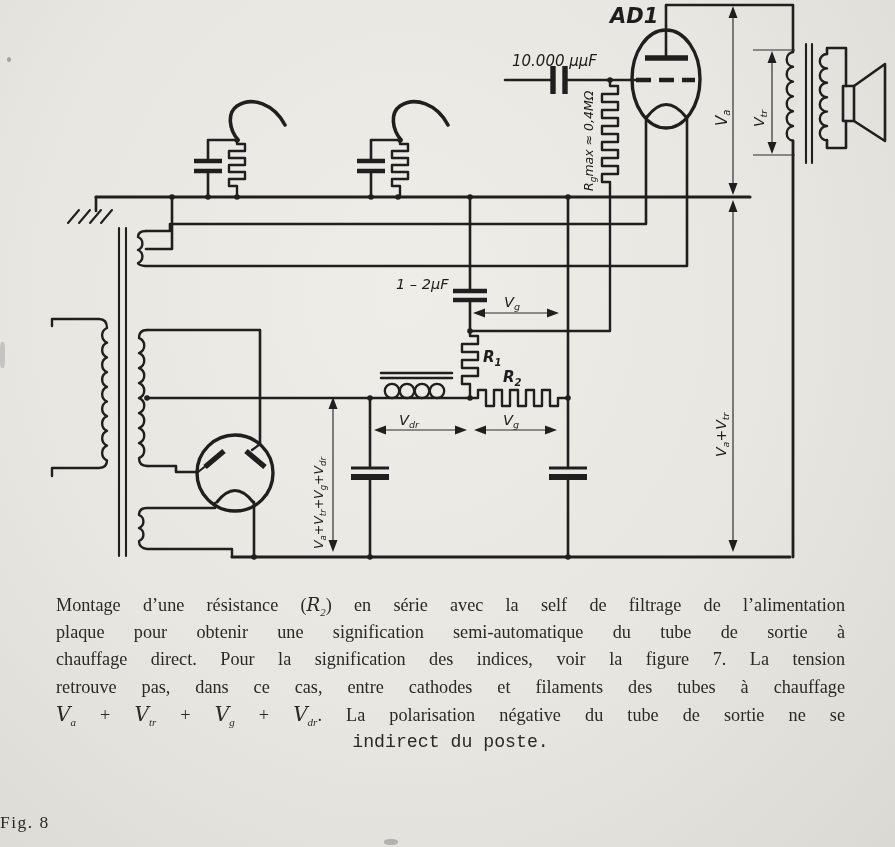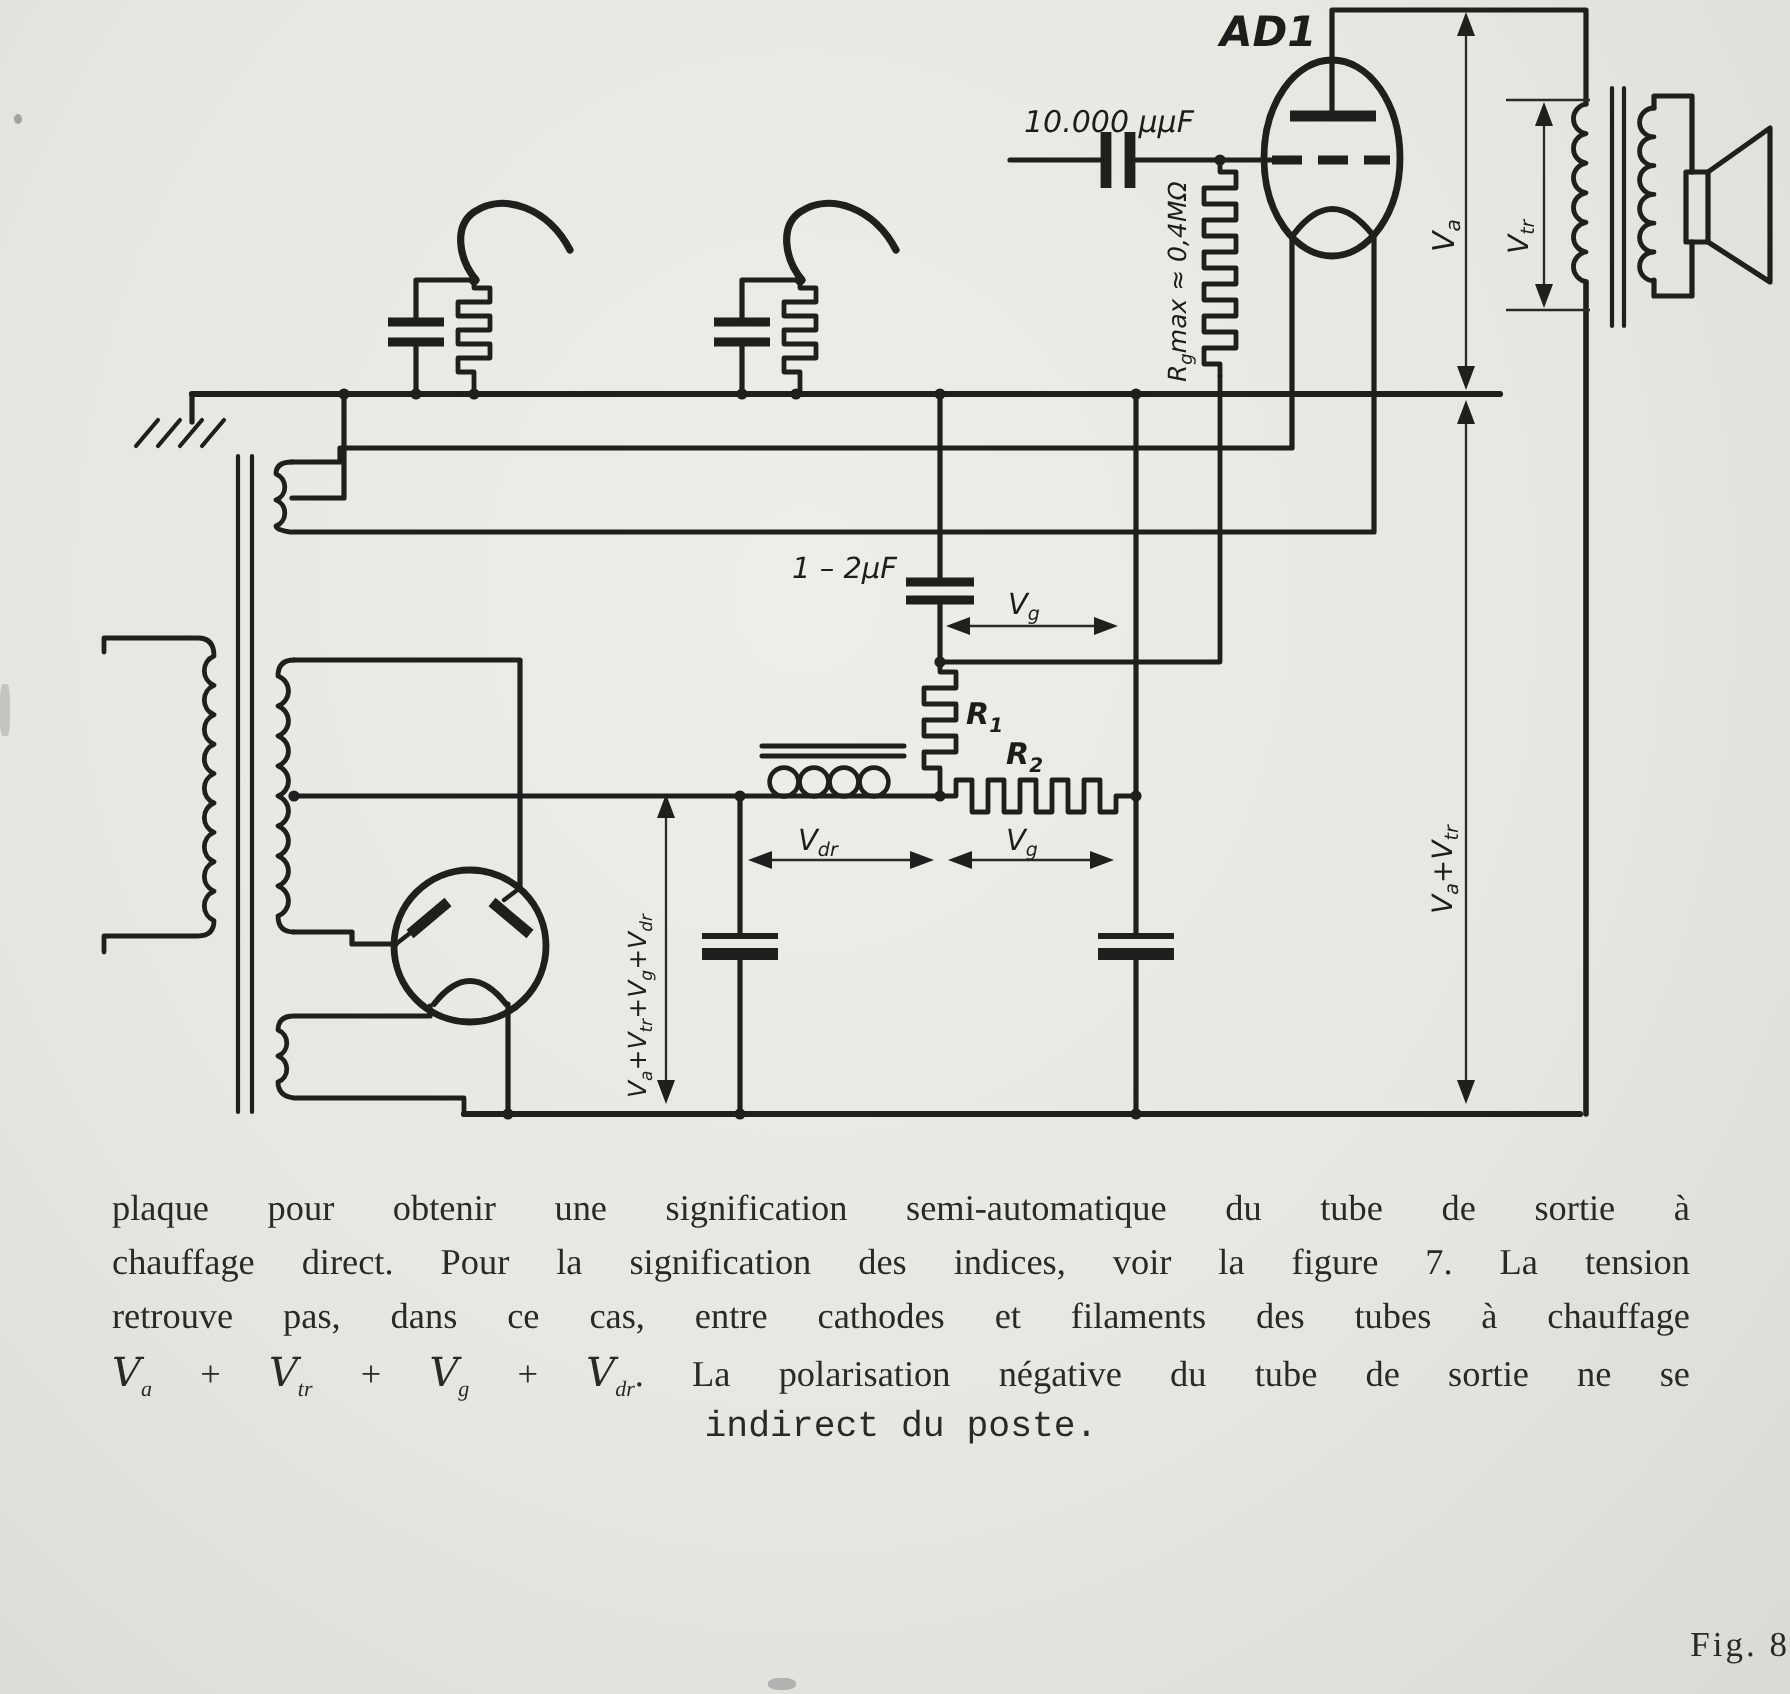--- a/index.html
+++ b/index.html
@@ -17,21 +17,21 @@
   .plate{stroke-width:5.4;stroke-linecap:butt;}
   .thin{stroke:#2a2a28;stroke-width:1.15;fill:none;}
   .arr{fill:#1f1f1d;stroke:none;}
   .dot{fill:#1f1f1d;stroke:none;}
   #caption{position:absolute;top:591px;left:56px;width:789px;color:#292926;}
   .cl{font-size:18.2px;line-height:27.2px;text-align:justify;text-align-last:justify;}
   .cl.center{text-align:center;text-align-last:center;font-family:Liberation Mono, monospace;}
   .cl i{font-family:"DejaVu Serif",serif;}
   .cl sub{font-size:11px;font-style:italic;line-height:0;vertical-align:-5px;}
   .mv{font-size:20px;font-style:italic;font-family:"DejaVu Serif",serif;}
-  #figlabel{position:absolute;top:812px;left:0;width:100%;text-align:right;
+  #figlabel{position:absolute;top:812px;left:0;width:100%;text-align:left;
        font-size:17.5px;color:#292926;letter-spacing:1.5px;}
 </style>
 </head>
 <body>
 
 <div id="paper"></div>
 <div class="speck" style="left:7px;top:57px;width:4px;height:5px;"></div>
 <div class="speck" style="left:384px;top:839px;width:14px;height:6px;border-radius:40%;opacity:.45;"></div>
 <div class="speck" style="left:0px;top:342px;width:5px;height:26px;border-radius:30%;opacity:.3;"></div>
 
@@ -209,20 +209,21 @@
     <circle class="dot" cx="470" cy="398" r="2.8"></circle>
       <circle class="dot" cx="568" cy="398" r="2.8"></circle>
     <circle class="dot" cx="147" cy="398" r="2.8"></circle>
       <circle class="dot" cx="370" cy="557" r="2.8"></circle>
     <circle class="dot" cx="568" cy="557" r="2.8"></circle>
       <circle class="dot" cx="254" cy="557" r="2.8"></circle>
   </g>
 </svg>
 
 <div id="caption">
+  <div class="cl"><span>Montage d’une résistance (</span><i>R</i><sub>2</sub><span>) en série avec la self de filtrage de l’alimentation</span></div>
   <div class="cl">plaque pour obtenir une signification semi-automatique du tube de sortie à</div>
   <div class="cl">chauffage direct. Pour la signification des indices, voir la figure 7. La tension</div>
   <div class="cl">retrouve pas, dans ce cas, entre cathodes et filaments des tubes à chauffage</div>
   <div class="cl"><i class="mv">V</i><sub>a</sub><span> + </span><i class="mv">V</i><sub>tr</sub><span> + </span><i class="mv">V</i><sub>g</sub><span> + </span><i class="mv">V</i><sub>dr</sub><span>. La polarisation négative du tube de sortie ne se</span></div>
   <div class="cl center">indirect du poste.</div>
 </div>
 
 <div id="figlabel"><span>Fig. 8</span></div>
 
 </body></html>

